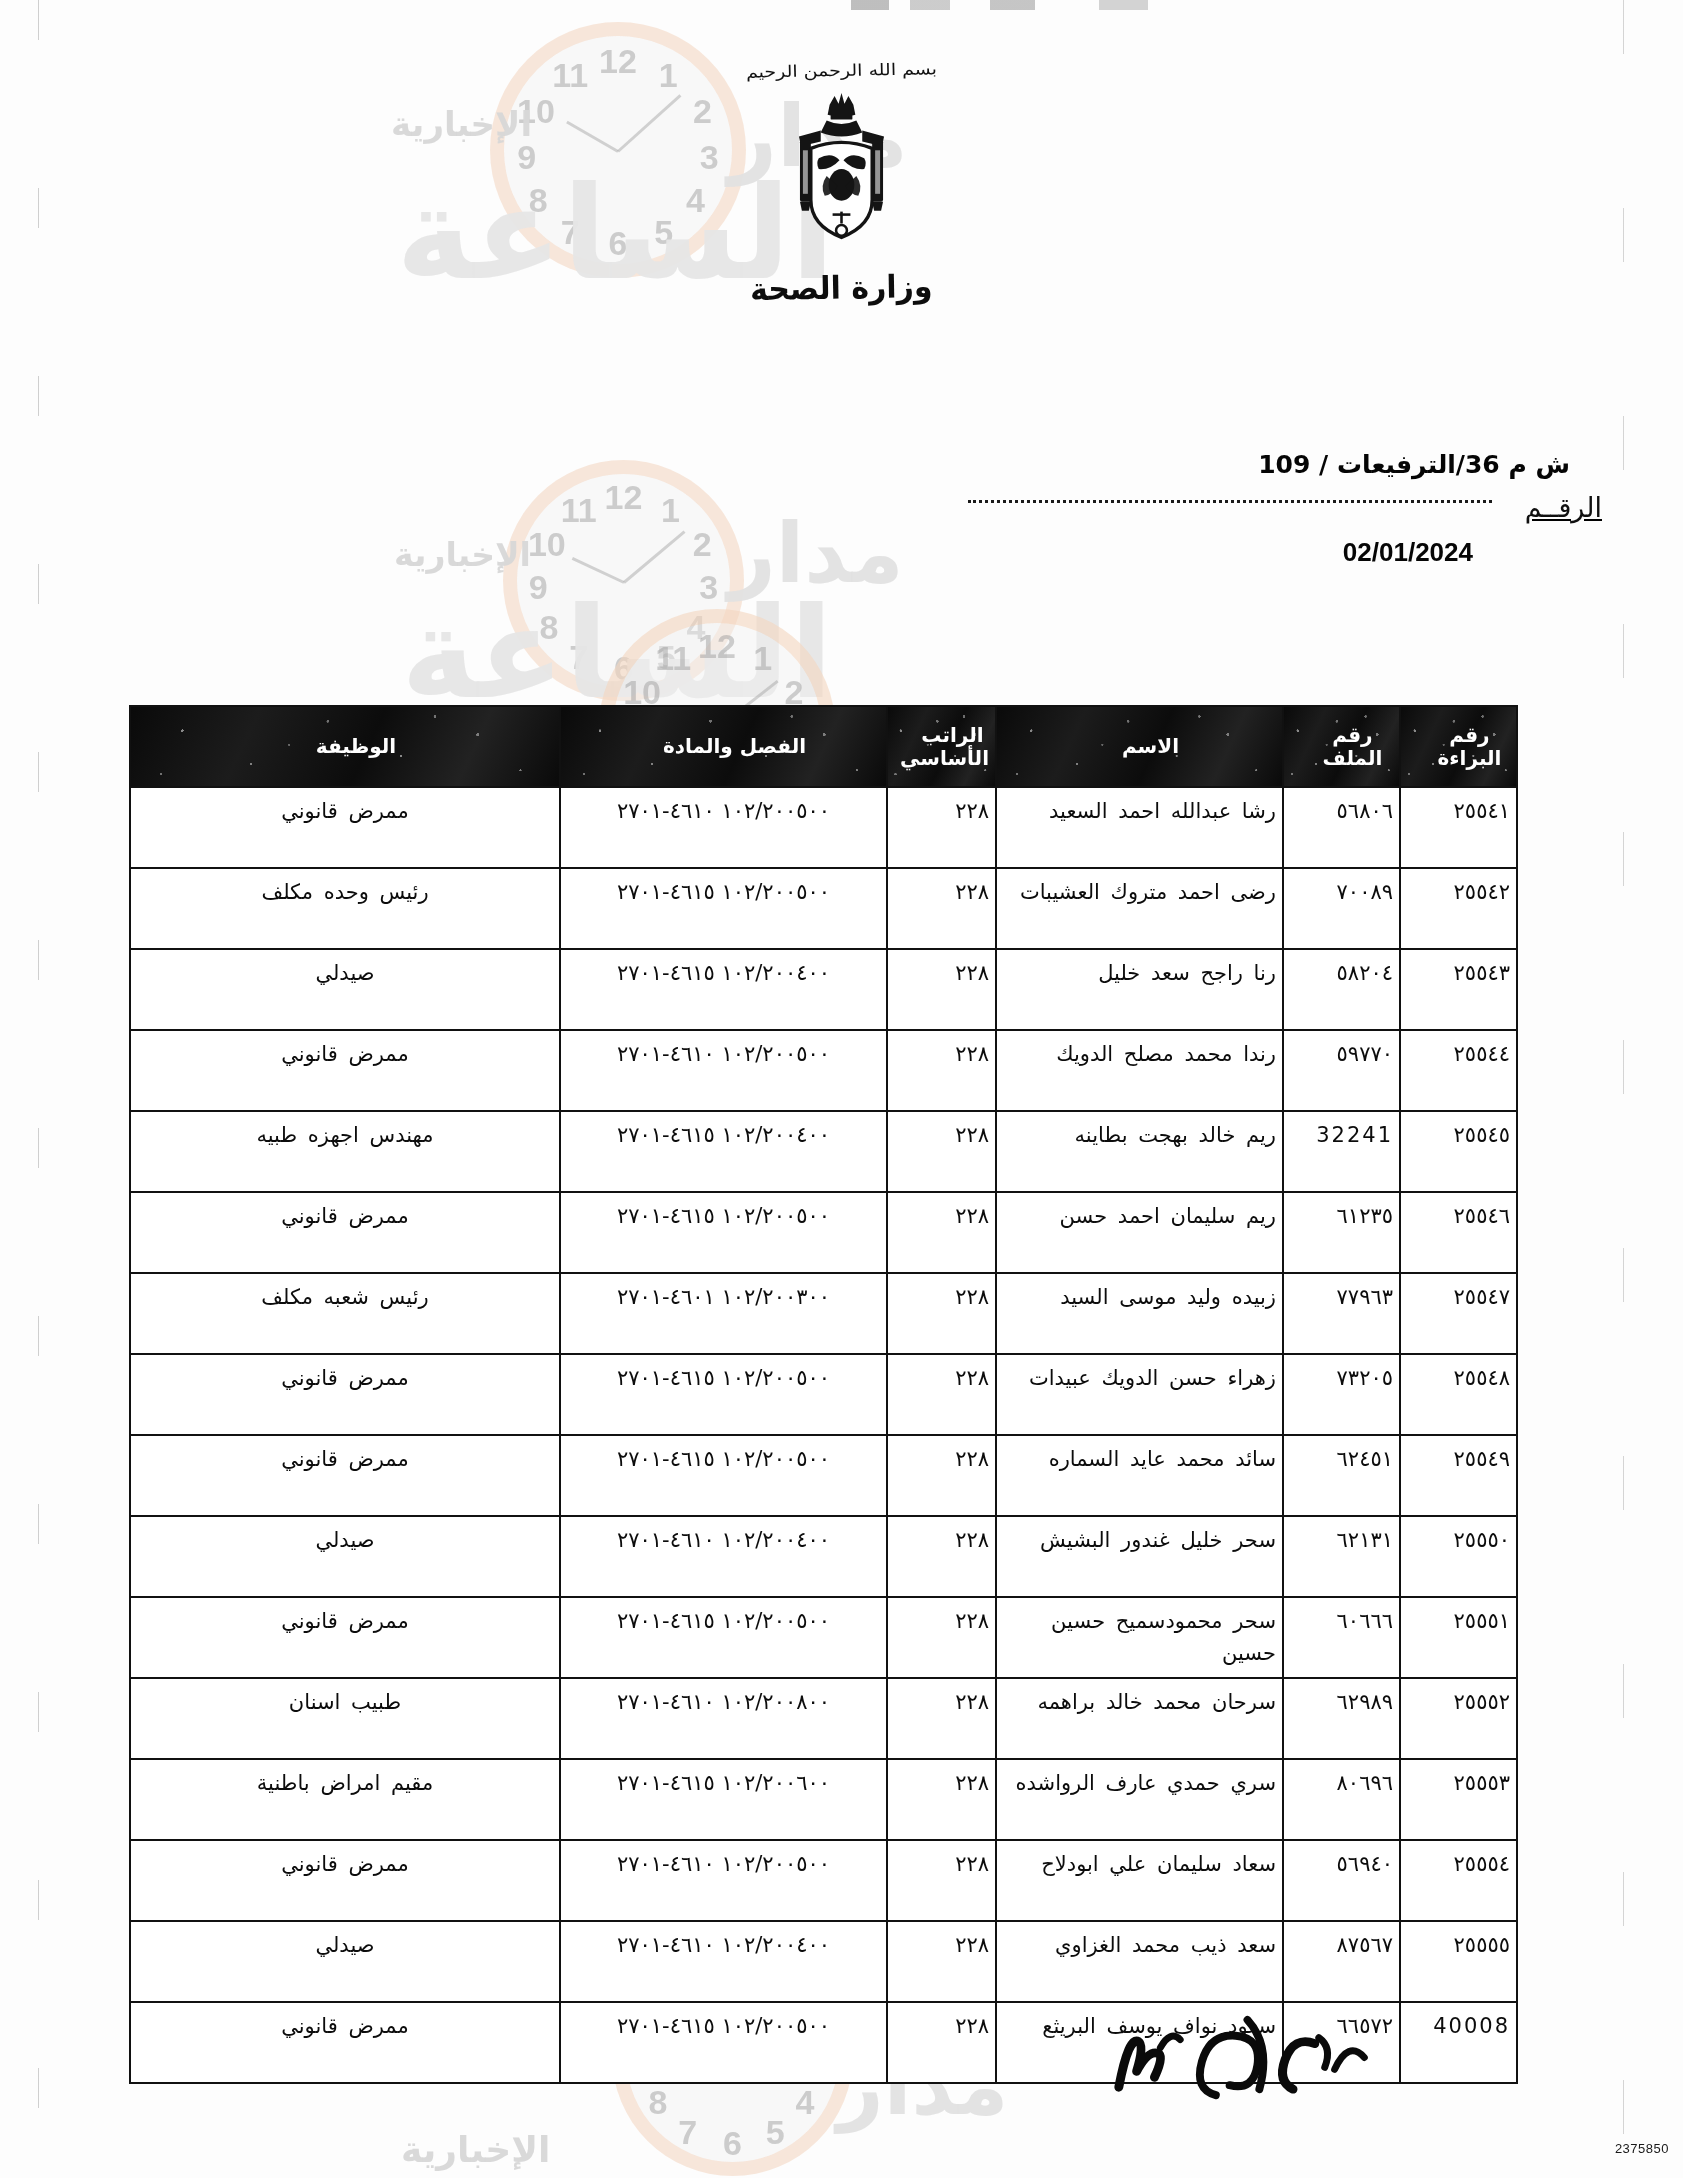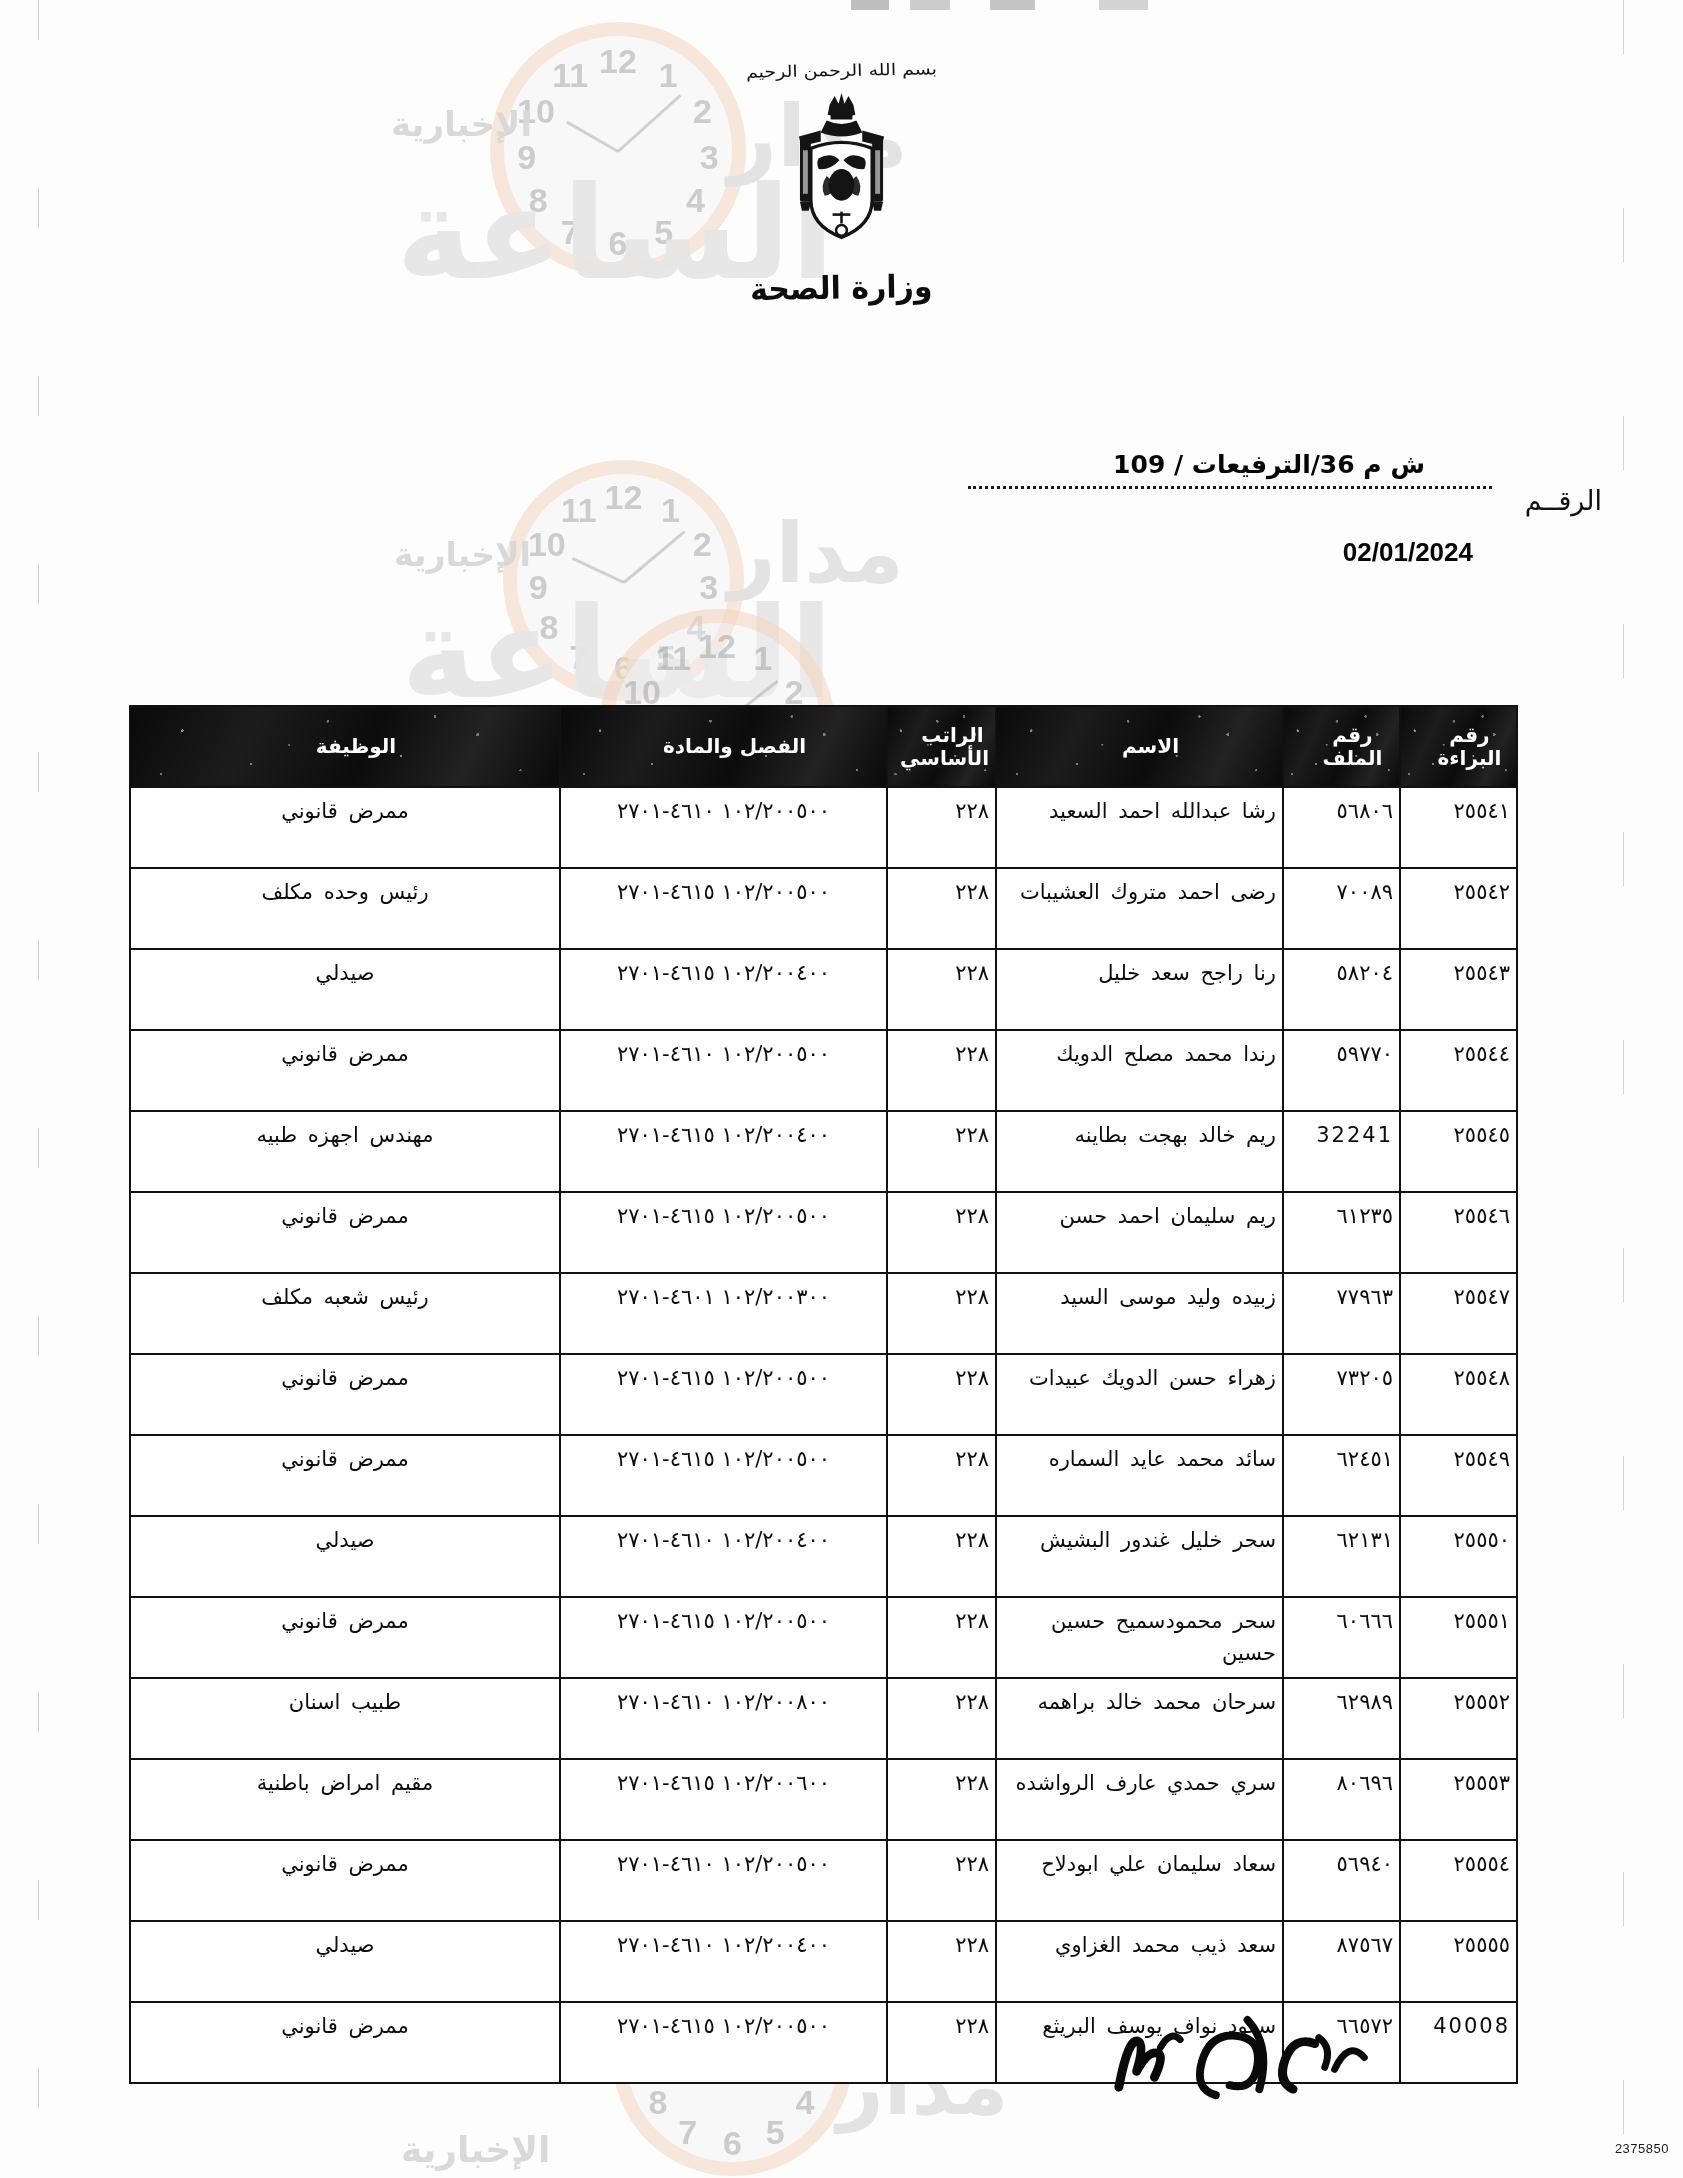--- a/index.html
+++ b/index.html
@@ -146,32 +146,33 @@
   .meta {
     position: absolute;
     top: 450px;
     right: 81px;
     width: 634px;
     direction: rtl;
     z-index: 7;
     font-family: "DejaVu Sans", sans-serif;
   }
   .meta-ref {
-    text-align: center;
+    text-align: right;
     font-size: 25px;
     font-weight: bold;
     color: #050505;
     margin-bottom: 6px;
     padding-right: 32px;
   }
   .meta-row {
     display: flex;
-    align-items: flex-start;
+    align-items: center;
     margin-bottom: 2px;
     height: 44px;
+    text-decoration: underline;
   }
   .meta-label {
     font-size: 27px;
     color: #101010;
     white-space: nowrap;
     letter-spacing: 1px;
     min-width: 104px;
     text-align: right;
   }
   .meta-dots {

